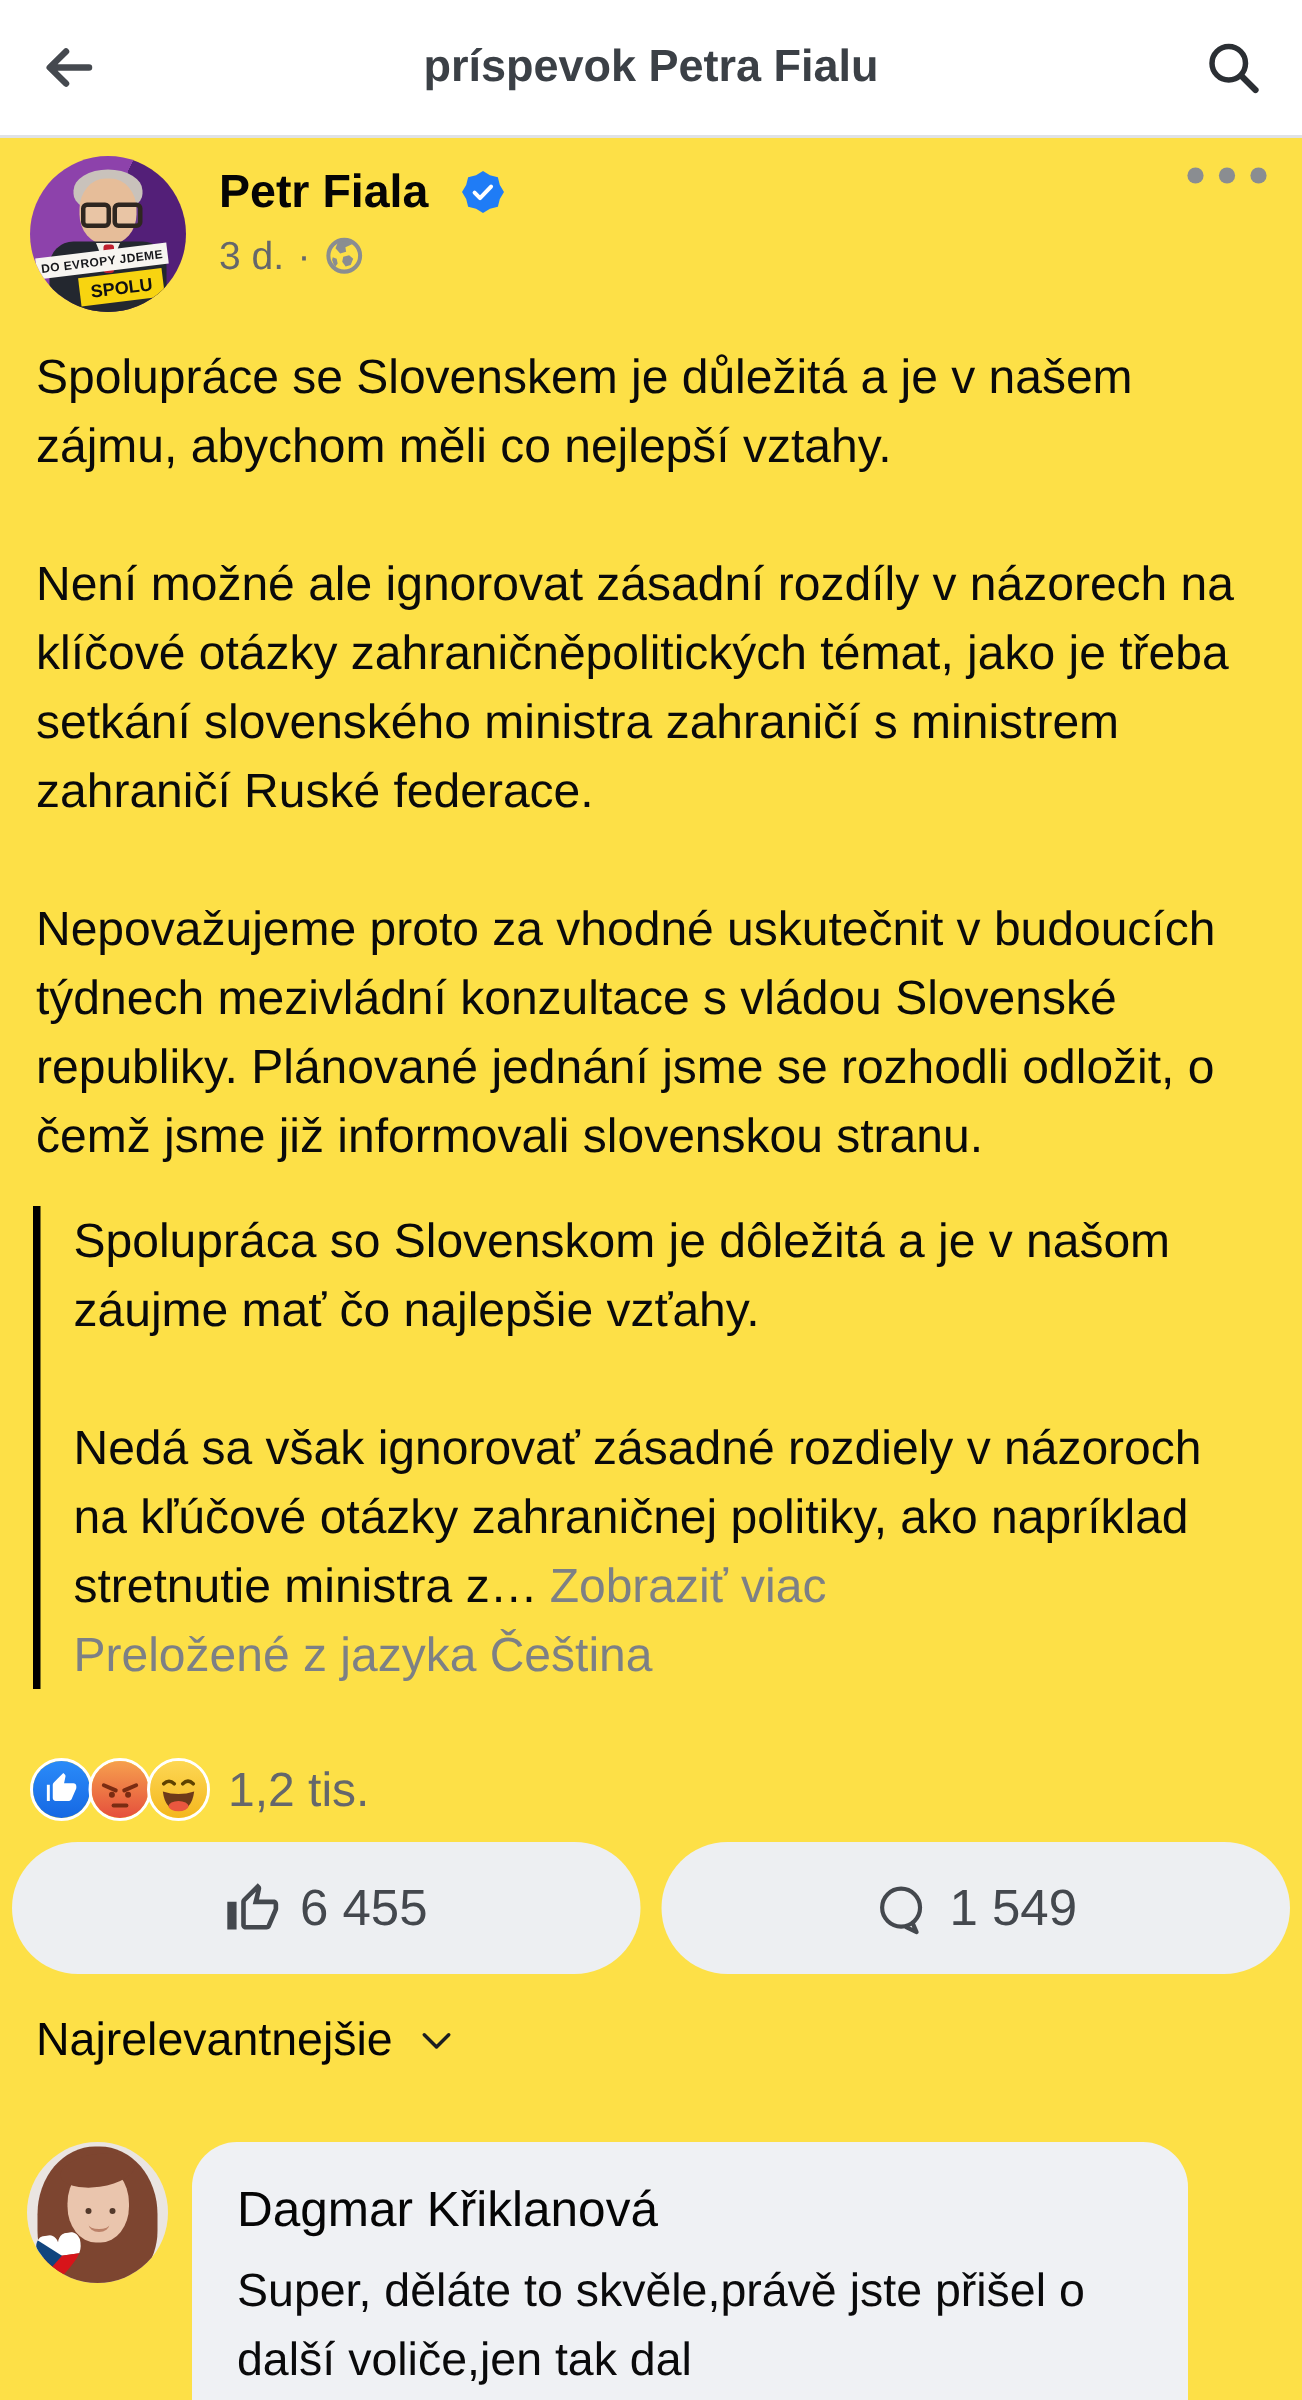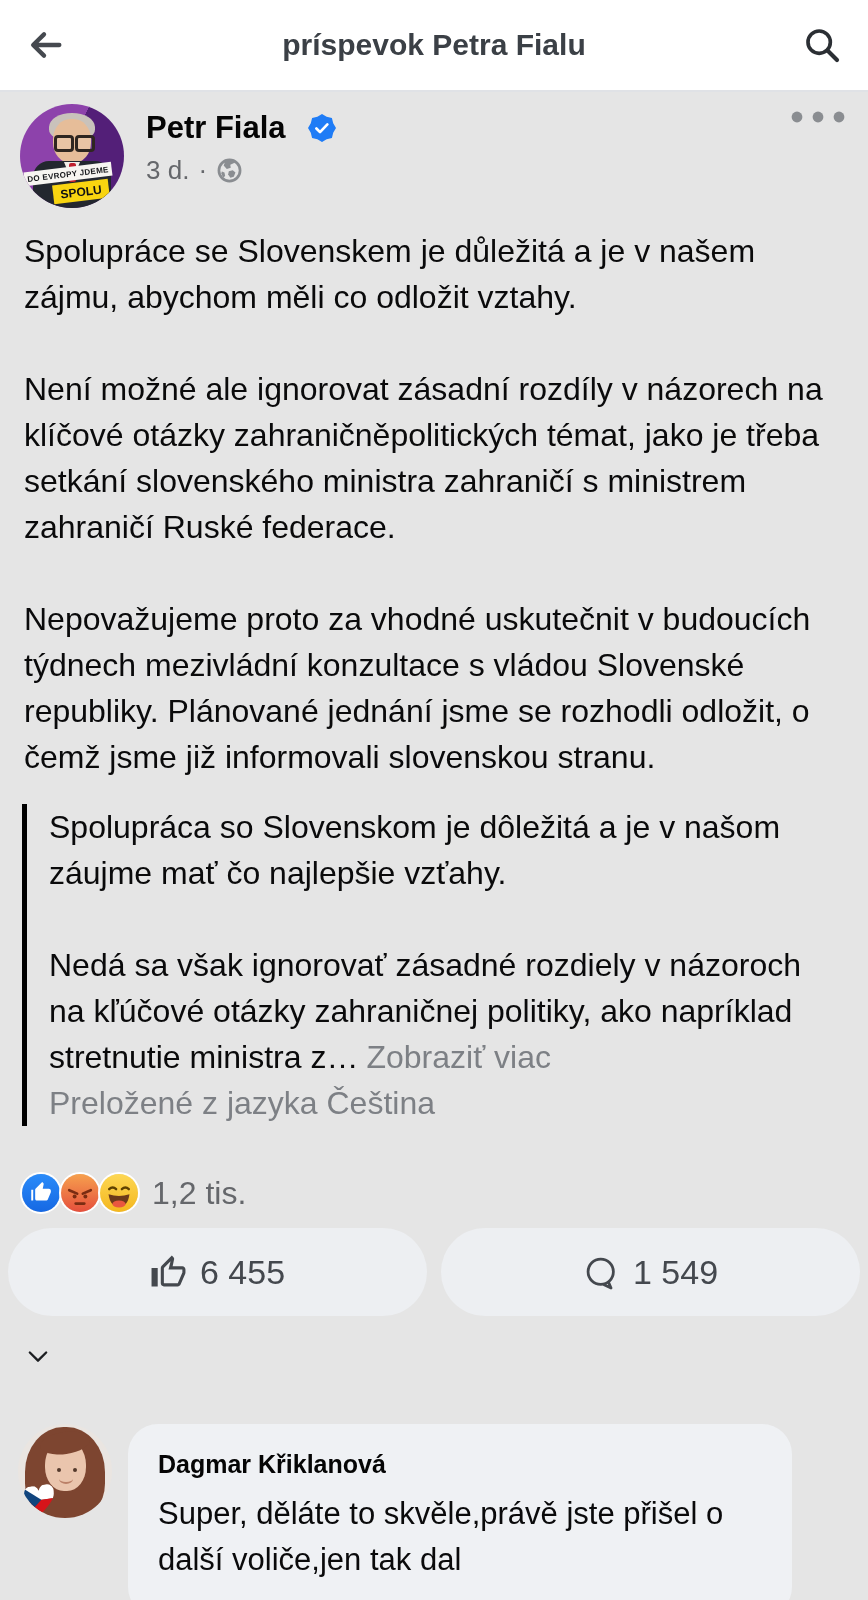--- a/index.html
+++ b/index.html
@@ -1,16 +1,16 @@
 <!DOCTYPE html>
 <html><head>
 <meta charset="utf-8">
 <style>
   html,body{margin:0;padding:0;background:#fff;}
-  .screen{position:relative;width:868px;height:1600px;background:#e5e5e5;overflow:hidden;
+  .screen{position:relative;width:868px;height:1600px;background:#fde047;overflow:hidden;
           font-family:"Liberation Sans",sans-serif;color:#050505;}
 
   
   .topbar{height:92px;display:flex;align-items:center;padding:0 20px;box-sizing:border-box;
           border-bottom:2px solid #e0e2e6;background:#fff;}
   .icon-btn{background:none;border:none;padding:0;width:52px;height:52px;display:flex;
             align-items:center;justify-content:center;cursor:pointer;}
   .topbar-title{flex:1;text-align:center;font-size:30px;font-weight:700;color:#3b4046;margin:0;}
 
   
@@ -69,21 +69,21 @@
             background:#eae5e1;cursor:pointer;}
   .ca-hair{position:absolute;left:7px;top:3px;width:80px;height:94px;border-radius:48% 48% 40% 40%;background:#7d4530;}
   .ca-face{position:absolute;left:27px;top:15px;width:41px;height:52px;border-radius:50% 50% 46% 46%;background:#eac5ad;}
   .ca-face::before{content:'';position:absolute;left:-5px;top:-7px;width:50px;height:22px;border-radius:50%;
                    background:#7d4530;transform:rotate(-8deg);}
   .ca-eye{position:absolute;width:4px;height:4px;border-radius:50%;background:#53392b;top:44px;}
   .eye-l{left:39px}.eye-r{left:55px}
   .ca-smile{position:absolute;left:41px;top:50px;width:14px;height:8px;border-bottom:2px solid #bb8168;border-radius:50%;}
   .ca-flag{position:absolute;left:6px;bottom:3px;transform:rotate(-8deg);}
   .bubble{margin-left:16px;background:#eff1f4;border-radius:30px;padding:26px 30px 34px 30px;max-width:664px;box-sizing:border-box;}
-  .c-name{font-size:25px;font-weight:700;color:#050505;cursor:pointer;}
+  .c-name{font-size:33px;font-weight:400;color:#050505;cursor:pointer;}
   .c-text{margin-top:12px;font-size:31px;line-height:46px;color:#0a0a0b;width:634px;}
 </style>
 </head>
 <body>
 
 <div class="screen">
 
   <header class="topbar">
     <button class="icon-btn">
       <svg width="40" height="40" viewBox="0 0 24 24">
@@ -137,21 +137,21 @@
       <button class="more-btn">
         <svg width="56" height="14" viewBox="0 0 56 14">
           <circle cx="7" cy="7" r="5.4" fill="#8a8d91"></circle>
           <circle cx="28" cy="7" r="5.4" fill="#8a8d91"></circle>
           <circle cx="49" cy="7" r="5.4" fill="#8a8d91"></circle>
         </svg>
       </button>
     </div>
 
     <div class="post-body">
-      <p>Spolupráce se Slovenskem je důležitá a je v našem zájmu, abychom měli co odložit vztahy.</p>
+      <p>Spolupráce se Slovenskem je důležitá a je v našem zájmu, abychom měli co nejlepší vztahy.</p>
       <p>Není možné ale ignorovat zásadní rozdíly v názorech na klíčové otázky zahraničněpolitických témat, jako je třeba setkání slovenského ministra zahraničí s ministrem zahraničí Ruské federace.</p>
       <p class="last">Nepovažujeme proto za vhodné uskutečnit v budoucích týdnech mezivládní konzultace s vládou Slovenské republiky. Plánované jednání jsme se rozhodli odložit, o čemž jsme již informovali slovenskou stranu.</p>
     </div>
 
     <div class="quote">
       <p>Spolupráca so Slovenskom je dôležitá a je v našom záujme mať čo najlepšie vzťahy.</p>
       <p class="q-last">
         <span>Nedá sa však ignorovať zásadné rozdiely v názoroch na kľúčové otázky zahraničnej politiky, ako napríklad stretnutie ministra z…</span><span class="see-more">Zobraziť viac</span>
       </p>
       <p class="translated-from">Preložené z jazyka Čeština</p>
@@ -214,20 +214,21 @@
           <circle cx="11.5" cy="11.5" r="8.2" fill="none" stroke="#44484e" stroke-width="1.8"></circle>
           <path d="M16.6 18.4l1.6 3.7-4.5-2.2" fill="none" stroke="#44484e" stroke-width="1.8" stroke-linejoin="round" stroke-linecap="round"></path>
         </svg>
         <span>1 549</span>
       </button>
     </div>
   </section>
 
   <section class="comments">
     <button class="sort">
+      <span>Najrelevantnejšie</span>
       <svg width="28" height="28" viewBox="0 0 24 24">
         <path d="M5 9l7 7 7-7" fill="none" stroke="#1c1e21" stroke-width="2" stroke-linecap="round" stroke-linejoin="round"></path>
       </svg>
     </button>
 
     <div class="comment">
       <div class="c-avatar">
         <div class="ca-hair"></div>
         <div class="ca-face"></div>
         <div class="ca-eye eye-l"></div>

